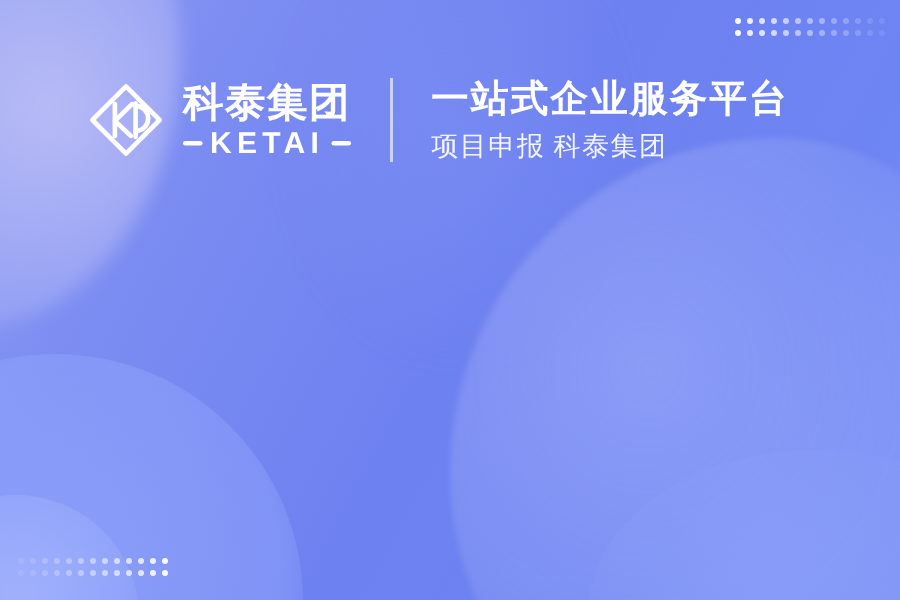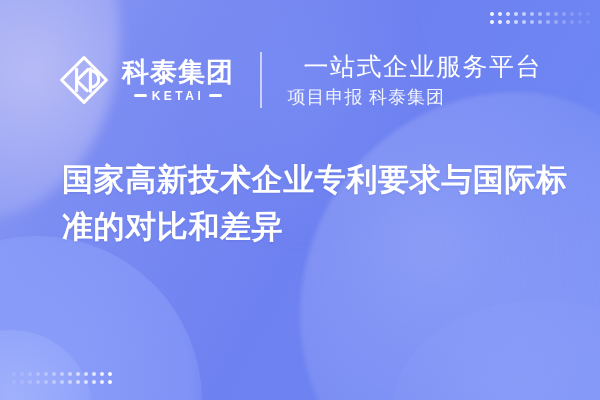--- a/index.html
+++ b/index.html
@@ -129,21 +129,21 @@
   #logo-mark {
     width: 52px;
     height: 52px;
     flex: 0 0 auto;
   }
 
   #logo-wordmark {
     margin-left: 12px;
     display: flex;
     flex-direction: column;
-    align-items: center;
+    align-items: flex-end;
   }
 
   #logo-name-cn {
     color: #ffffff;
     font-size: 27px;
     font-weight: 700;
     letter-spacing: 1px;
     line-height: 1.05;
     white-space: nowrap;
     font-family: "Liberation Sans", "DejaVu Sans", sans-serif;
@@ -157,21 +157,21 @@
   }
   .rule {
     display: block;
     width: 13px;
     height: 2.5px;
     background: #ffffff;
     border-radius: 2px;
   }
   #logo-name-latin {
     color: #ffffff;
-    font-size: 12px;
+    font-size: 20px;
     font-weight: 700;
     letter-spacing: 3.5px;
     line-height: 1;
     white-space: nowrap;
   }
 
   #header-divider {
     width: 1.5px;
     height: 56px;
     background: rgba(255,255,255,0.62);
@@ -181,25 +181,24 @@
 
   #tagline-block {
     margin-left: 26px;
     display: flex;
     flex-direction: column;
     justify-content: center;
   }
   #tagline-primary {
     color: #ffffff;
     font-size: 25px;
-    font-weight: 400;
+    font-weight: 700;
     letter-spacing: 1.5px;
     line-height: 1.22;
     white-space: nowrap;
-    margin-left: 16px;
   }
   #tagline-secondary {
     color: #f2f4ff;
     font-size: 18px;
     font-weight: 400;
     letter-spacing: 1px;
     line-height: 1.35;
     margin-top: 3px;
     white-space: nowrap;
     font-family: "Liberation Serif", "DejaVu Serif", serif;
@@ -317,15 +316,14 @@
 
     <div id="header-divider"></div>
 
     <div id="tagline-block">
       <div id="tagline-primary">一站式企业服务平台</div>
       <div id="tagline-secondary">项目申报 科泰集团</div>
     </div>
 
   </div>
 
-  <div id="headline">国家高新技术企业专利要求与国际标准的对比和差异</div>
 
 </div>
 
 </body></html>

